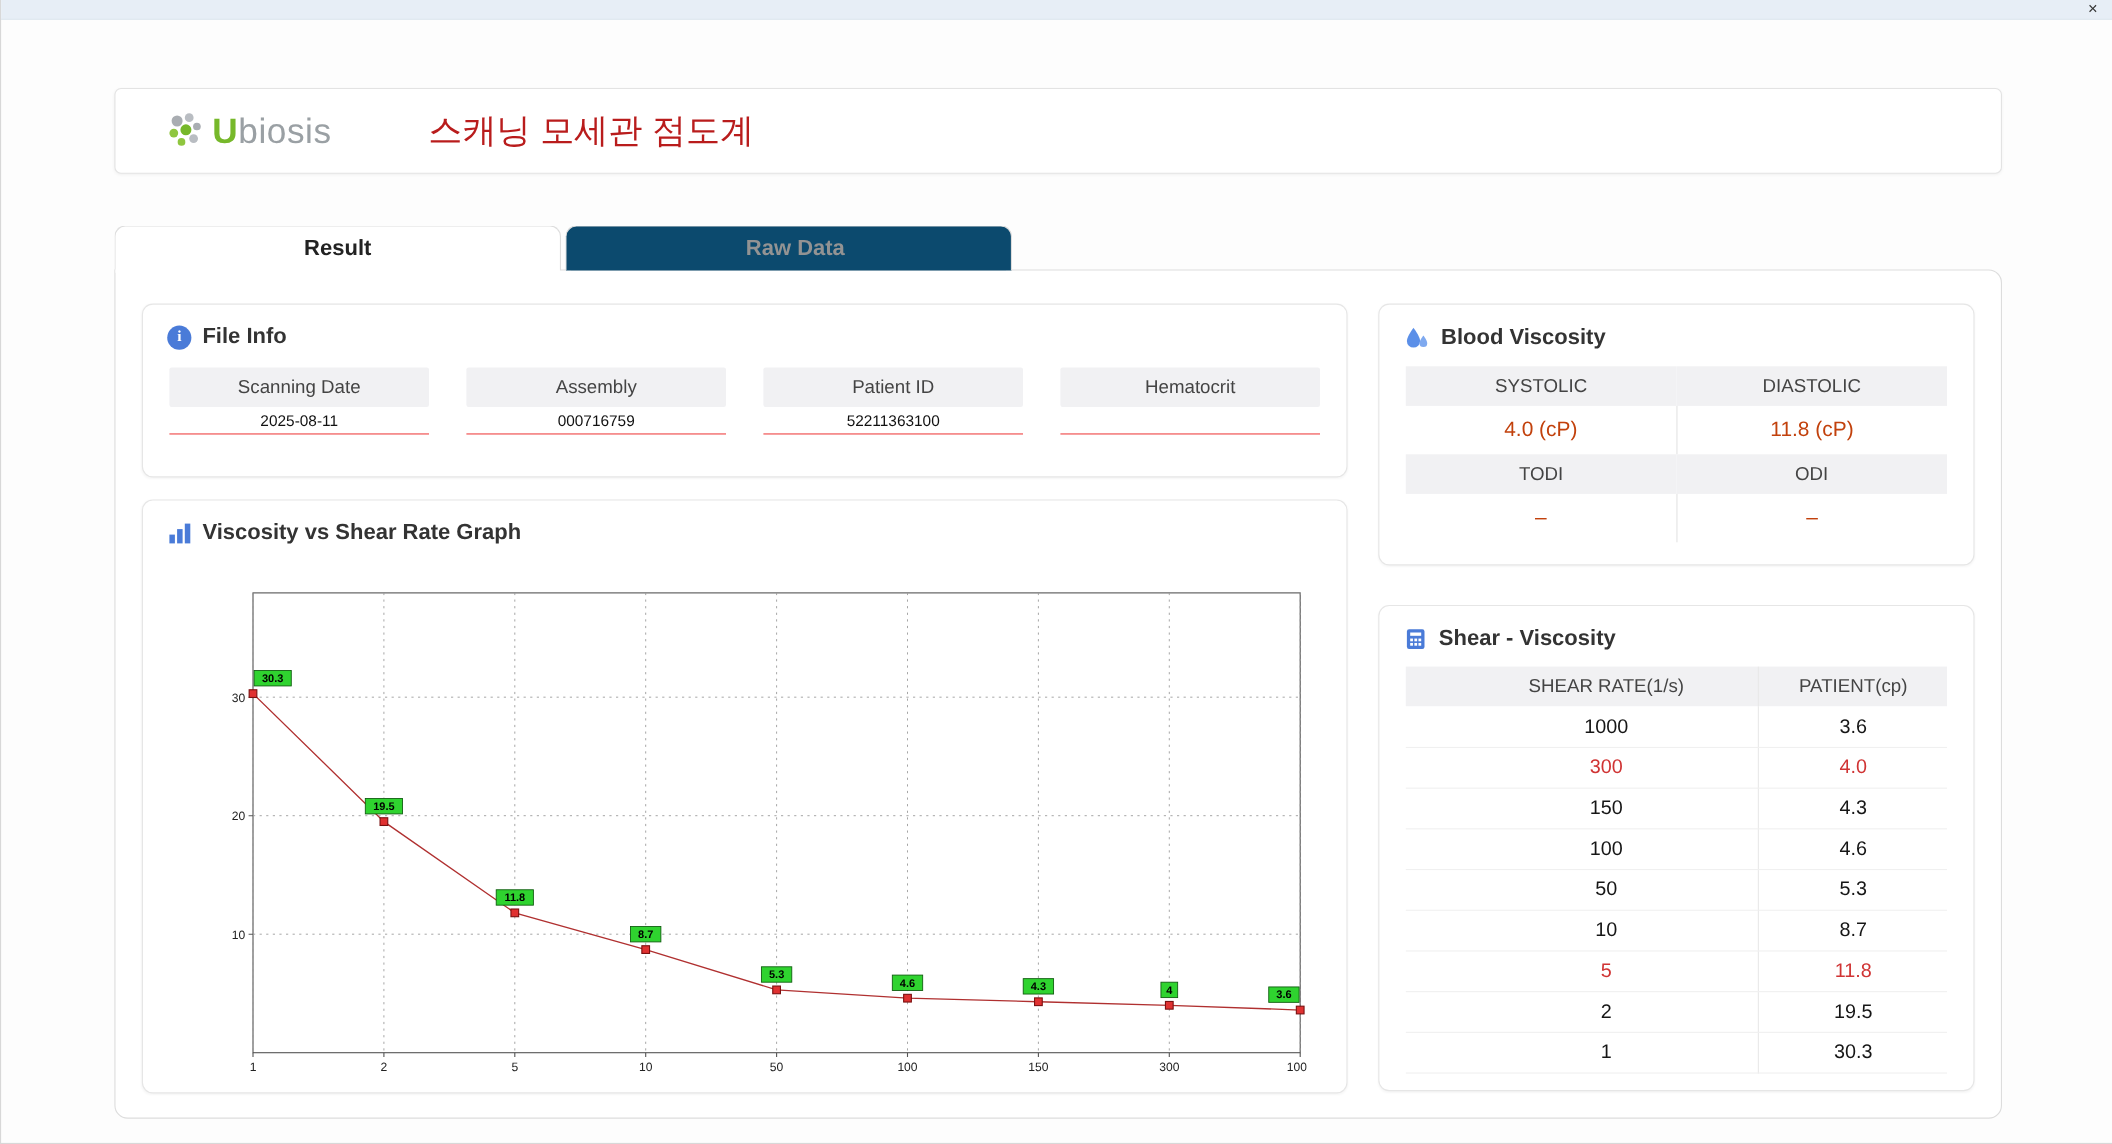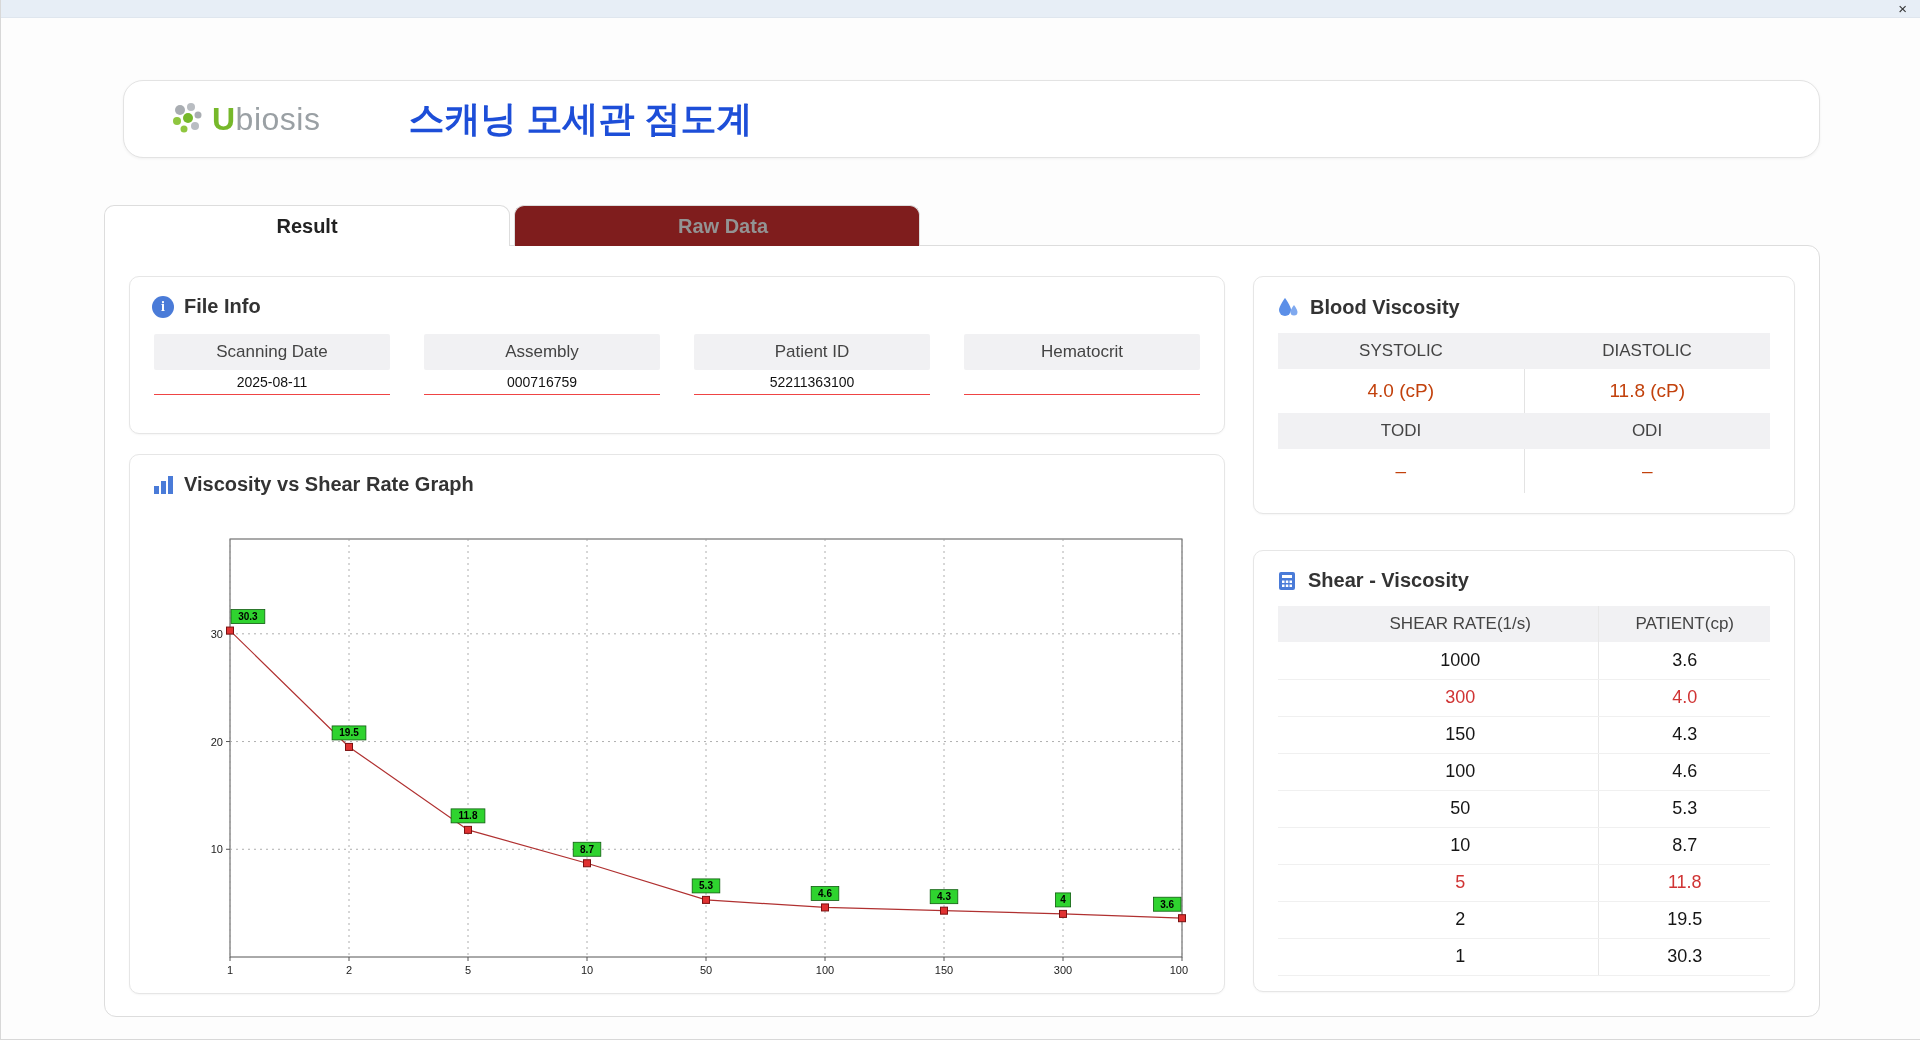--- a/index.html
+++ b/index.html
@@ -6,35 +6,35 @@
   html,body { width:1920px; height:1040px; background:#fdfdfd; font-family:"Liberation Sans","DejaVu Sans",sans-serif; overflow:hidden; }
   body { border-left:1px solid #d8d8d8; border-bottom:1px solid #d8d8d8; position:relative; }
 
   
   .titlebar { position:absolute; left:0; top:0; width:1920px; height:18px; background:#e7eef6; border-bottom:1px solid #dfe6ee; }
   .titlebar .close { position:absolute; right:14px; top:0px; font-size:15px; line-height:18px; color:#333; cursor:pointer; }
 
   .page { position:absolute; left:103px; top:80px; width:1716px; }
 
   
-  .header-card { height:78px; border:1px solid #e3e3e3; border-radius:20px; background:#fff;
-                 box-shadow:0 1px 3px rgba(0,0,0,.05); display:flex; align-items:center; padding-left:46px;margin-left:19px; }
+  .header-card { height:78px; border:1px solid #e3e3e3; border-radius:6px; background:#fff;
+                 box-shadow:0 1px 3px rgba(0,0,0,.05); display:flex; align-items:center; padding-left:46px; }
   .logo { display:flex; align-items:center; gap:4px; }
   .logo-text { font-size:32px; letter-spacing:0.5px; }
   .logo-u { color:#76b82a; font-weight:bold; }
   .logo-rest { color:#9aa0a4; font-weight:500; }
-  .app-title { margin-left:88px; font-size:36px; font-weight:bold; color:#1d4ed8; }
+  .app-title { margin-left:88px; font-size:31px; font-weight:normal; color:#b91c1c; }
 
   
   .tabs { position:relative; margin-top:26px; display:flex; gap:4px; height:62px; z-index:2; }
   .tab { width:406px; display:flex; align-items:center; justify-content:center; font-size:20px; font-weight:bold;
          border:1px solid #ddd; border-bottom:none; border-radius:10px 10px 0 0; cursor:pointer;margin-top:21px; }
   .tab.active { background:#fff; color:#222; position:relative; }
   .tab.active::after { content:''; position:absolute; left:0; right:0; bottom:-2px; height:3px; background:#fff; }
-  .tab.inactive { background:#7f1d1d; color:#939393;padding-left:12px; }
+  .tab.inactive { background:#0c4a6e; color:#939393;padding-left:12px; }
 
   
   .main-panel { position:relative; margin-top:-1px; height:772px; background:#fff;
                 border:1px solid #ddd; border-radius:0 12px 12px 12px; z-index:1; }
 
   .card { position:absolute; background:#fff; border:1px solid #e6e6e6; border-radius:10px; box-shadow:0 1px 2px rgba(0,0,0,.04); }
   .card-title { display:flex; align-items:center; gap:10px; padding:18px 22px 12px; font-size:20px; font-weight:bold; color:#333; }
 
   .file-info-card { left:24px; top:30px; width:1096px; height:158px; }
   .graph-card     { left:24px; top:208px; width:1096px; height:540px; }

